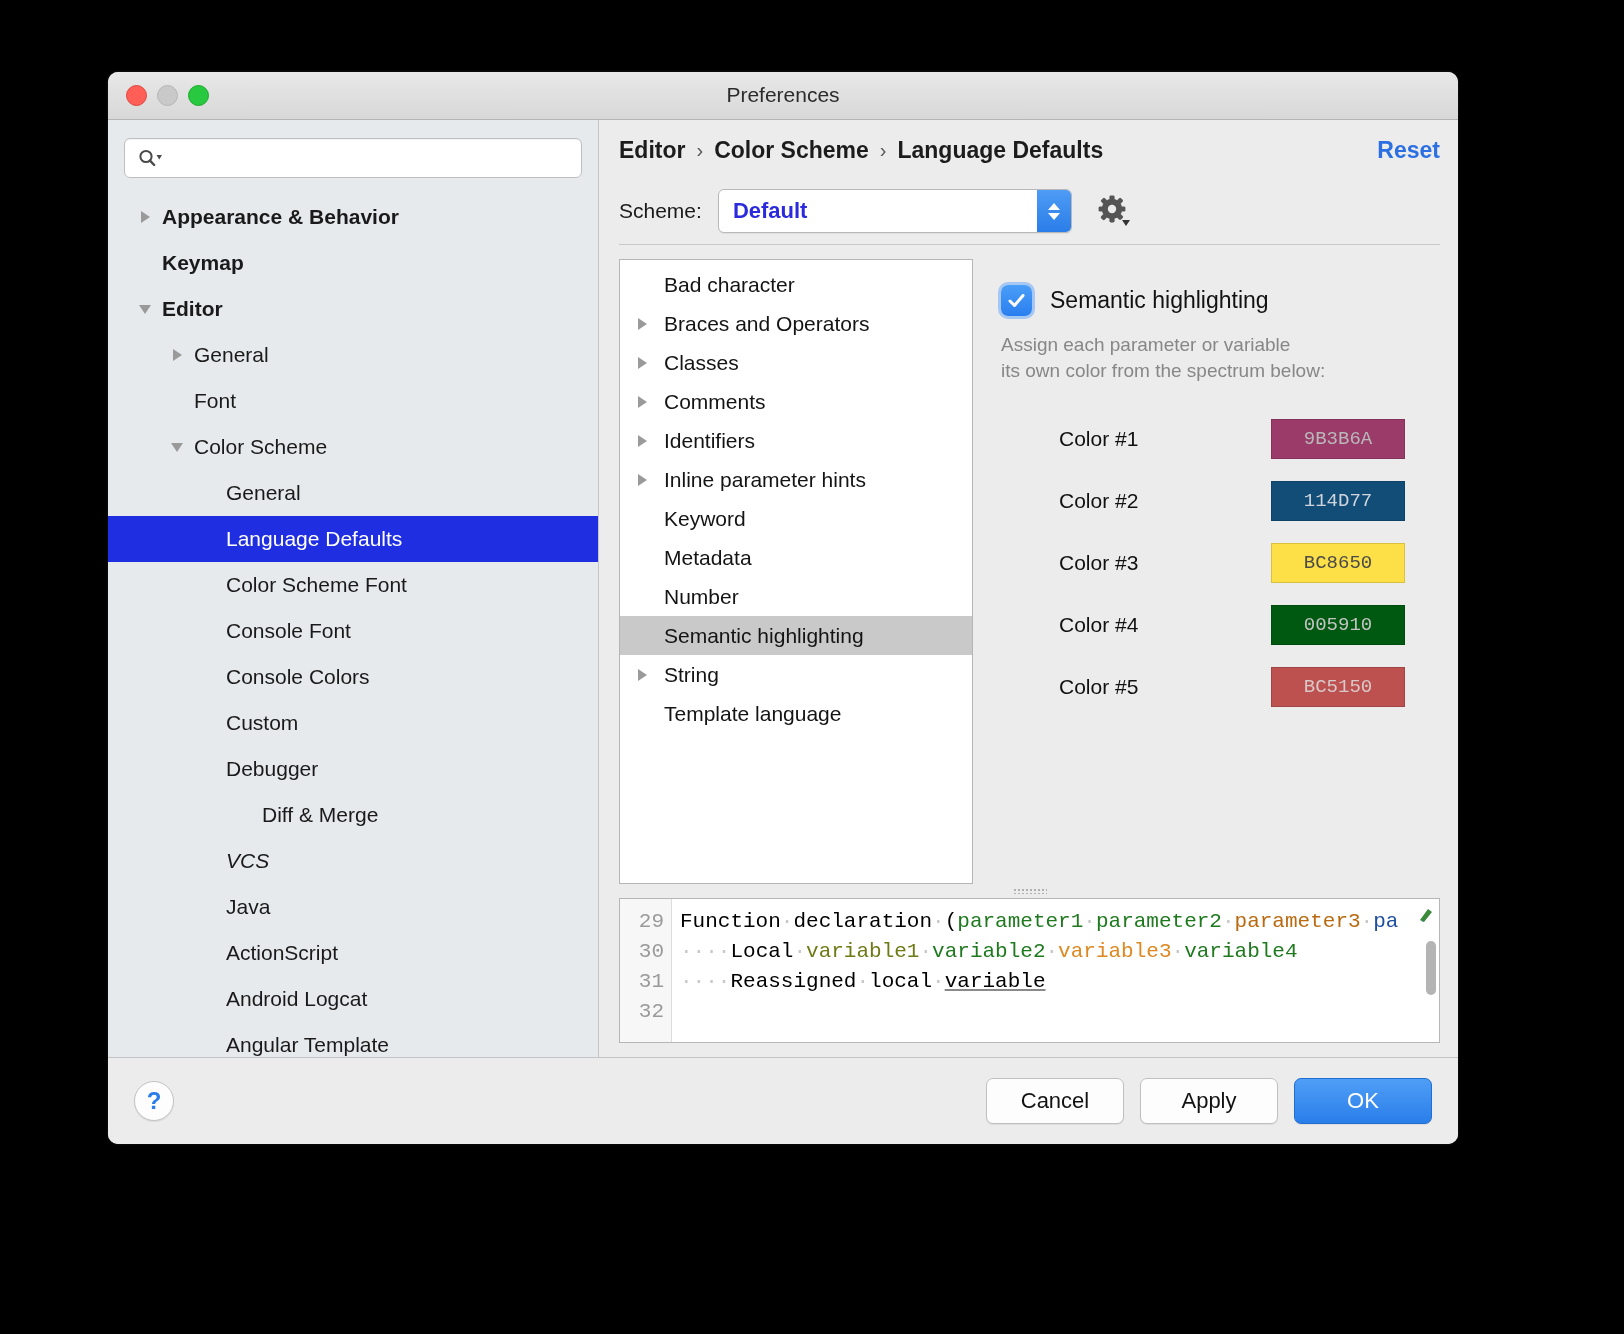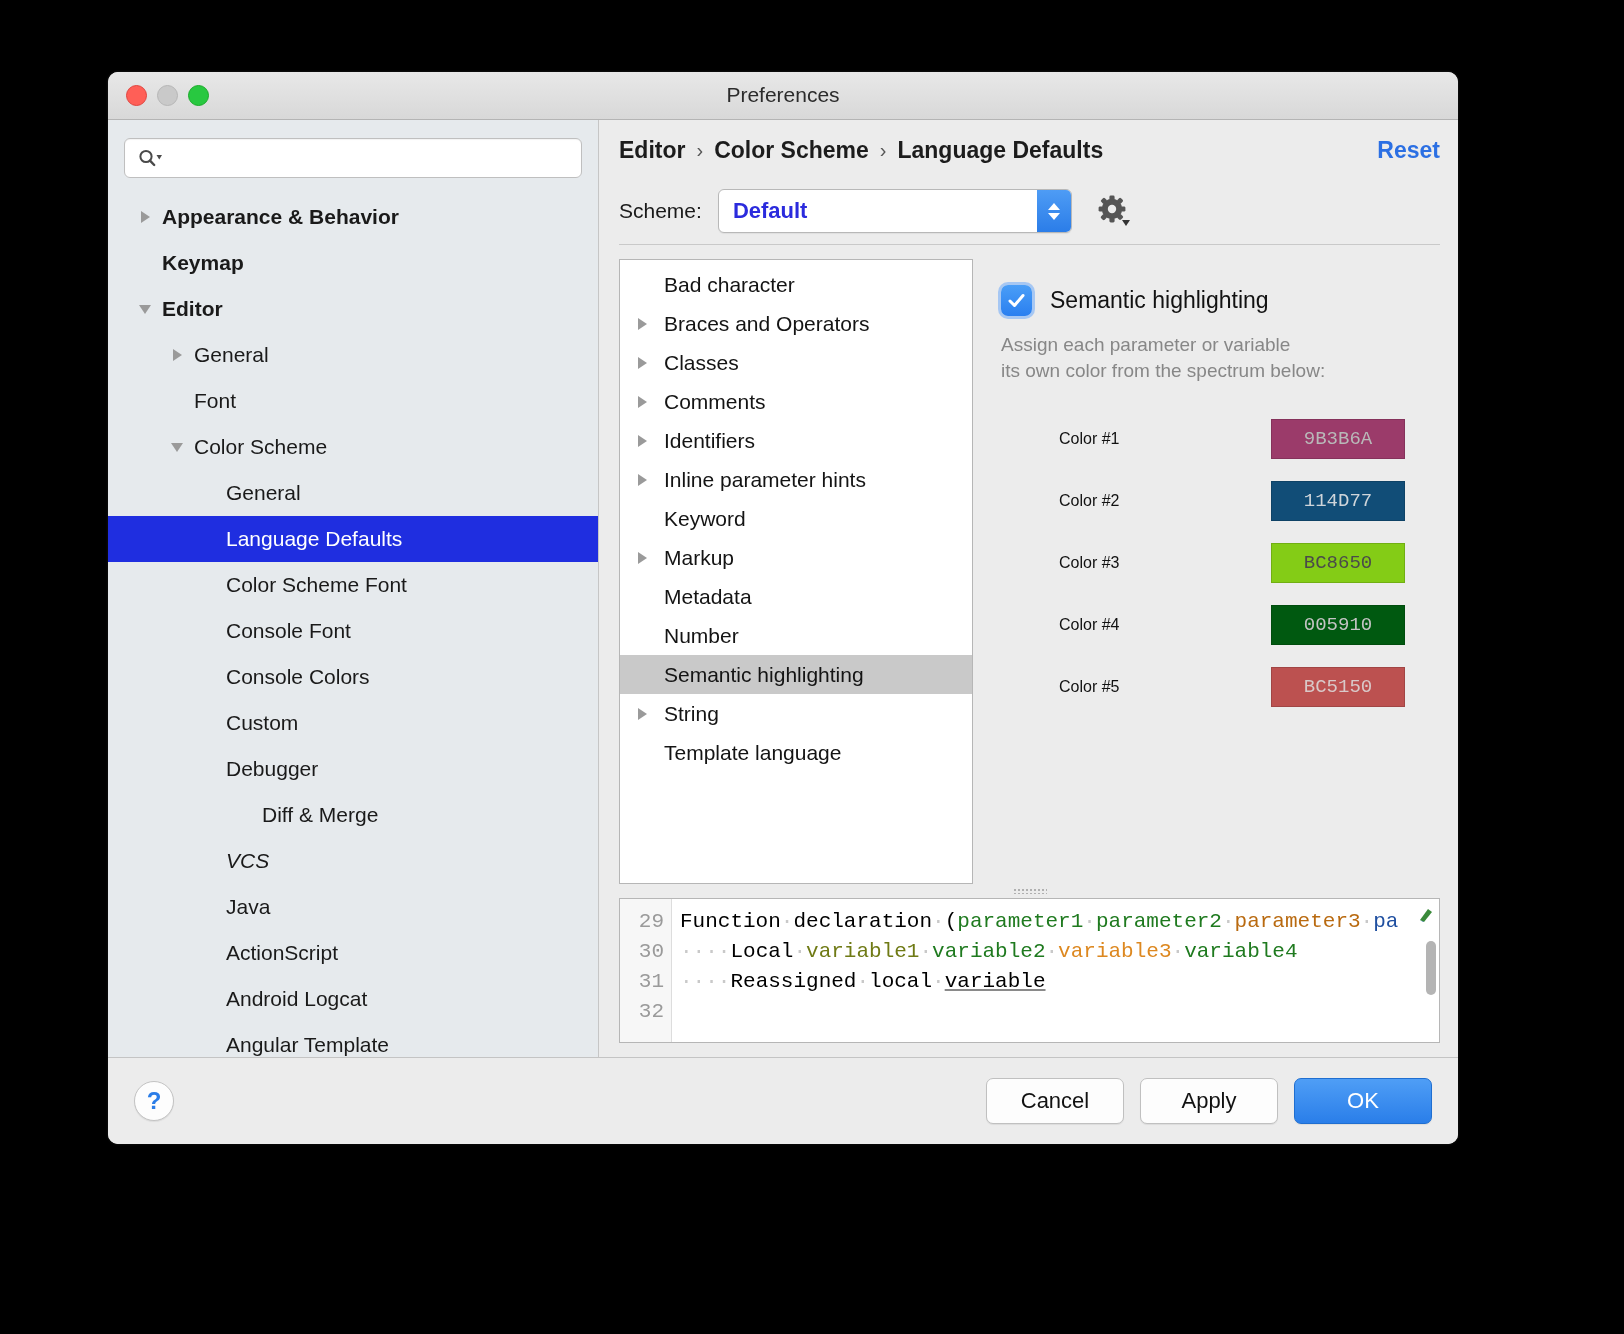--- a/index.html
+++ b/index.html
@@ -261,21 +261,21 @@
     margin-top: 16px;
     max-width: 420px;
   }
   .color-rows { margin-top: 24px; }
   .color-row {
     display: flex;
     align-items: center;
     height: 62px;
   }
   .color-name {
-    font-size: 16px;
+    font-size: 21px;
     color: #111;
     width: 190px;
     flex: 0 0 190px;
     text-align: left;
     padding-left: 58px;
     box-sizing: border-box;
   }
   .swatch {
     width: 132px; height: 38px;
     display: flex; align-items: center; justify-content: center;
@@ -576,24 +576,20 @@
               </div>
               <div class="attr-row">
                 <span class="attr-twisty right"></span>
                 <span class="attr-label">Inline parameter hints</span>
               </div>
               <div class="attr-row">
                 <span class="attr-twisty"></span>
                 <span class="attr-label">Keyword</span>
               </div>
               <div class="attr-row">
-                <span class="attr-twisty right"></span>
-                <span class="attr-label">Markup</span>
-              </div>
-              <div class="attr-row">
                 <span class="attr-twisty"></span>
                 <span class="attr-label">Metadata</span>
               </div>
               <div class="attr-row">
                 <span class="attr-twisty"></span>
                 <span class="attr-label">Number</span>
               </div>
               <div class="attr-row selected">
                 <span class="attr-twisty"></span>
                 <span class="attr-label">Semantic highlighting</span>
@@ -625,21 +621,21 @@
                 <div class="color-row">
                   <span class="color-name">Color #1</span>
                   <span class="swatch" style="background: rgb(155, 59, 106); color: rgb(185, 185, 185);">9B3B6A</span>
                 </div>
                 <div class="color-row">
                   <span class="color-name">Color #2</span>
                   <span class="swatch" style="background: rgb(17, 77, 119); color: rgb(207, 213, 218);">114D77</span>
                 </div>
                 <div class="color-row">
                   <span class="color-name">Color #3</span>
-                  <span class="swatch" style="background: #84cc16; color: rgb(74, 74, 74);">BC8650</span>
+                  <span class="swatch" style="background: #fde047; color: rgb(74, 74, 74);">BC8650</span>
                 </div>
                 <div class="color-row">
                   <span class="color-name">Color #4</span>
                   <span class="swatch" style="background: rgb(0, 89, 16); color: rgb(196, 196, 196);">005910</span>
                 </div>
                 <div class="color-row">
                   <span class="color-name">Color #5</span>
                   <span class="swatch" style="background: rgb(188, 81, 80); color: rgb(217, 201, 201);">BC5150</span>
                 </div>
               </div>

